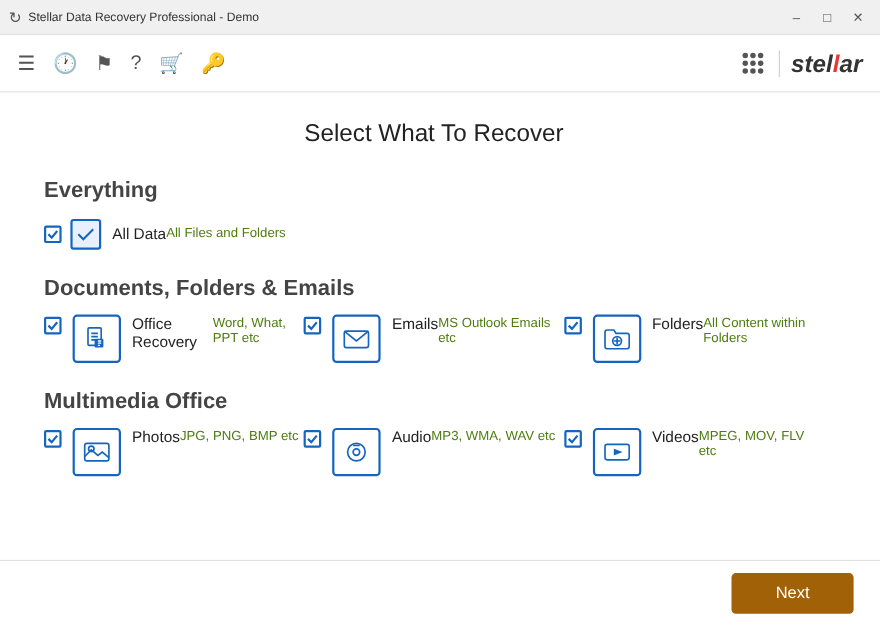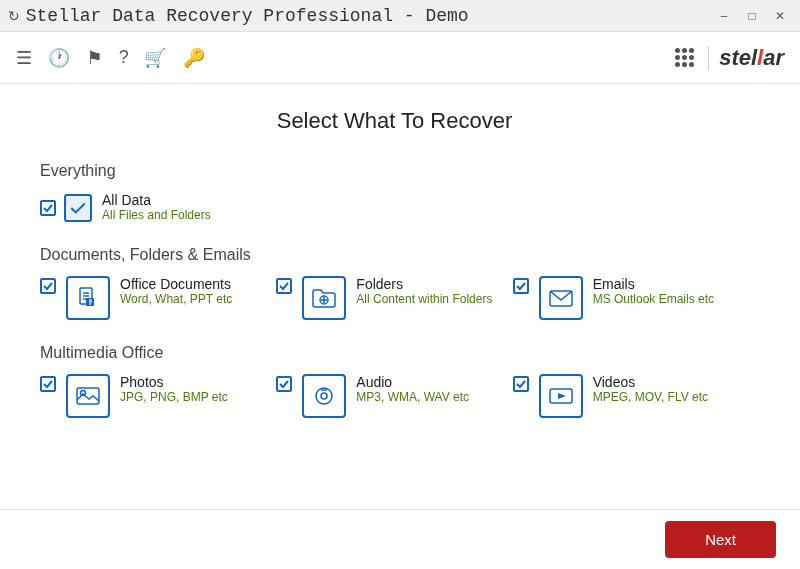--- a/index.html
+++ b/index.html
@@ -26,23 +26,22 @@
     .title-bar-left {
       display: flex;
       align-items: center;
       gap: 6px;
     }
     .title-bar-icon {
       color: #555;
       font-size: 14px;
     }
     .title-bar-text {
-      font-size: 18px;
+      font-size: 11px;
       color: #333;
-      font-family: Liberation Mono, monospace;
     }
     .title-bar-controls {
       display: flex;
       gap: 4px;
     }
     .title-bar-btn {
       width: 24px;
       height: 20px;
       background: transparent;
       border: none;
@@ -113,24 +112,24 @@
 
     .page-title {
       text-align: center;
       font-size: 22px;
       font-weight: 400;
       color: #222;
       margin-bottom: 28px;
     }
 
     .section-label {
-      font-size: 16px;
+      font-size: 20px;
       color: #444;
       margin-bottom: 12px;
-      font-weight: 400;
+      font-weight: 700;
     }
 
     .section {
       margin-bottom: 24px;
     }
 
     .file-type-grid {
       display: flex;
       gap: 0;
     }
@@ -187,21 +186,20 @@
       display: flex;
       align-items: center;
       justify-content: center;
       flex-shrink: 0;
       color: #1565c0;
       font-size: 20px;
     }
 
     .item-info {
       display: flex;
-      flex-direction: column;
     }
 
     .item-name {
       font-size: 14px;
       font-weight: 500;
       color: #222;
     }
 
     .item-desc {
       font-size: 12px;
@@ -224,21 +222,21 @@
       height: 60px;
       background: #fff;
       border-top: 1px solid #e0e0e0;
       display: flex;
       align-items: center;
       justify-content: flex-end;
       padding: 0 24px;
     }
 
     .next-btn {
-      background: #b91c1c;
+      background: #a16207;
       color: white;
       border: none;
       border-radius: 4px;
       padding: 10px 40px;
       font-size: 15px;
       cursor: pointer;
       font-weight: 500;
     }
   </style>
 </head>
@@ -325,22 +323,42 @@
             <line x1="7" y1="7" x2="13" y2="7" stroke="#1565c0" stroke-width="1.5"></line>
             <line x1="7" y1="10" x2="13" y2="10" stroke="#1565c0" stroke-width="1.5"></line>
             <line x1="7" y1="13" x2="11" y2="13" stroke="#1565c0" stroke-width="1.5"></line>
             <rect x="10" y="12" width="8" height="8" rx="1" fill="#1565c0"></rect>
             <line x1="13" y1="14" x2="16" y2="14" stroke="#fff" stroke-width="1.2"></line>
             <line x1="13" y1="16" x2="16" y2="16" stroke="#fff" stroke-width="1.2"></line>
             <line x1="13" y1="18" x2="15" y2="18" stroke="#fff" stroke-width="1.2"></line>
           </svg>
         </div>
         <div class="item-info">
-          <span class="item-name">Office Documents</span>
+          <span class="item-name">Office Recovery</span>
           <span class="item-desc">Word, What, PPT etc</span>
+        </div>
+      </div>
+
+      <div class="file-type-item">
+        <div class="checkbox-wrapper">
+          <div class="cb-outer">
+            <svg width="10" height="10" viewBox="0 0 10 10">
+              <polyline points="1,5 4,8 9,2" stroke="#1565c0" stroke-width="2" fill="none"></polyline>
+            </svg>
+          </div>
+        </div>
+        <div class="icon-box">
+          <svg width="26" height="22" viewBox="0 0 26 22">
+            <rect x="2" y="4" width="22" height="15" rx="2" fill="none" stroke="#1565c0" stroke-width="1.5"></rect>
+            <polyline points="2,4 13,13 24,4" fill="none" stroke="#1565c0" stroke-width="1.5"></polyline>
+          </svg>
+        </div>
+        <div class="item-info">
+          <span class="item-name">Emails</span>
+          <span class="item-desc">MS Outlook Emails etc</span>
         </div>
       </div>
 
       <div class="file-type-item">
         <div class="checkbox-wrapper">
           <div class="cb-outer">
             <svg width="10" height="10" viewBox="0 0 10 10">
               <polyline points="1,5 4,8 9,2" stroke="#1565c0" stroke-width="2" fill="none"></polyline>
             </svg>
           </div>
@@ -352,40 +370,20 @@
             <line x1="13" y1="10" x2="13" y2="16" stroke="#1565c0" stroke-width="1.5"></line>
             <line x1="10" y1="13" x2="16" y2="13" stroke="#1565c0" stroke-width="1.5"></line>
           </svg>
         </div>
         <div class="item-info">
           <span class="item-name">Folders</span>
           <span class="item-desc">All Content within Folders</span>
         </div>
       </div>
 
-      <div class="file-type-item">
-        <div class="checkbox-wrapper">
-          <div class="cb-outer">
-            <svg width="10" height="10" viewBox="0 0 10 10">
-              <polyline points="1,5 4,8 9,2" stroke="#1565c0" stroke-width="2" fill="none"></polyline>
-            </svg>
-          </div>
-        </div>
-        <div class="icon-box">
-          <svg width="26" height="22" viewBox="0 0 26 22">
-            <rect x="2" y="4" width="22" height="15" rx="2" fill="none" stroke="#1565c0" stroke-width="1.5"></rect>
-            <polyline points="2,4 13,13 24,4" fill="none" stroke="#1565c0" stroke-width="1.5"></polyline>
-          </svg>
-        </div>
-        <div class="item-info">
-          <span class="item-name">Emails</span>
-          <span class="item-desc">MS Outlook Emails etc</span>
-        </div>
-      </div>
-
     </div>
   </div>
 
   <div class="section">
     <div class="section-label">Multimedia Office</div>
     <div class="file-type-grid">
 
       <div class="file-type-item">
         <div class="checkbox-wrapper">
           <div class="cb-outer">

